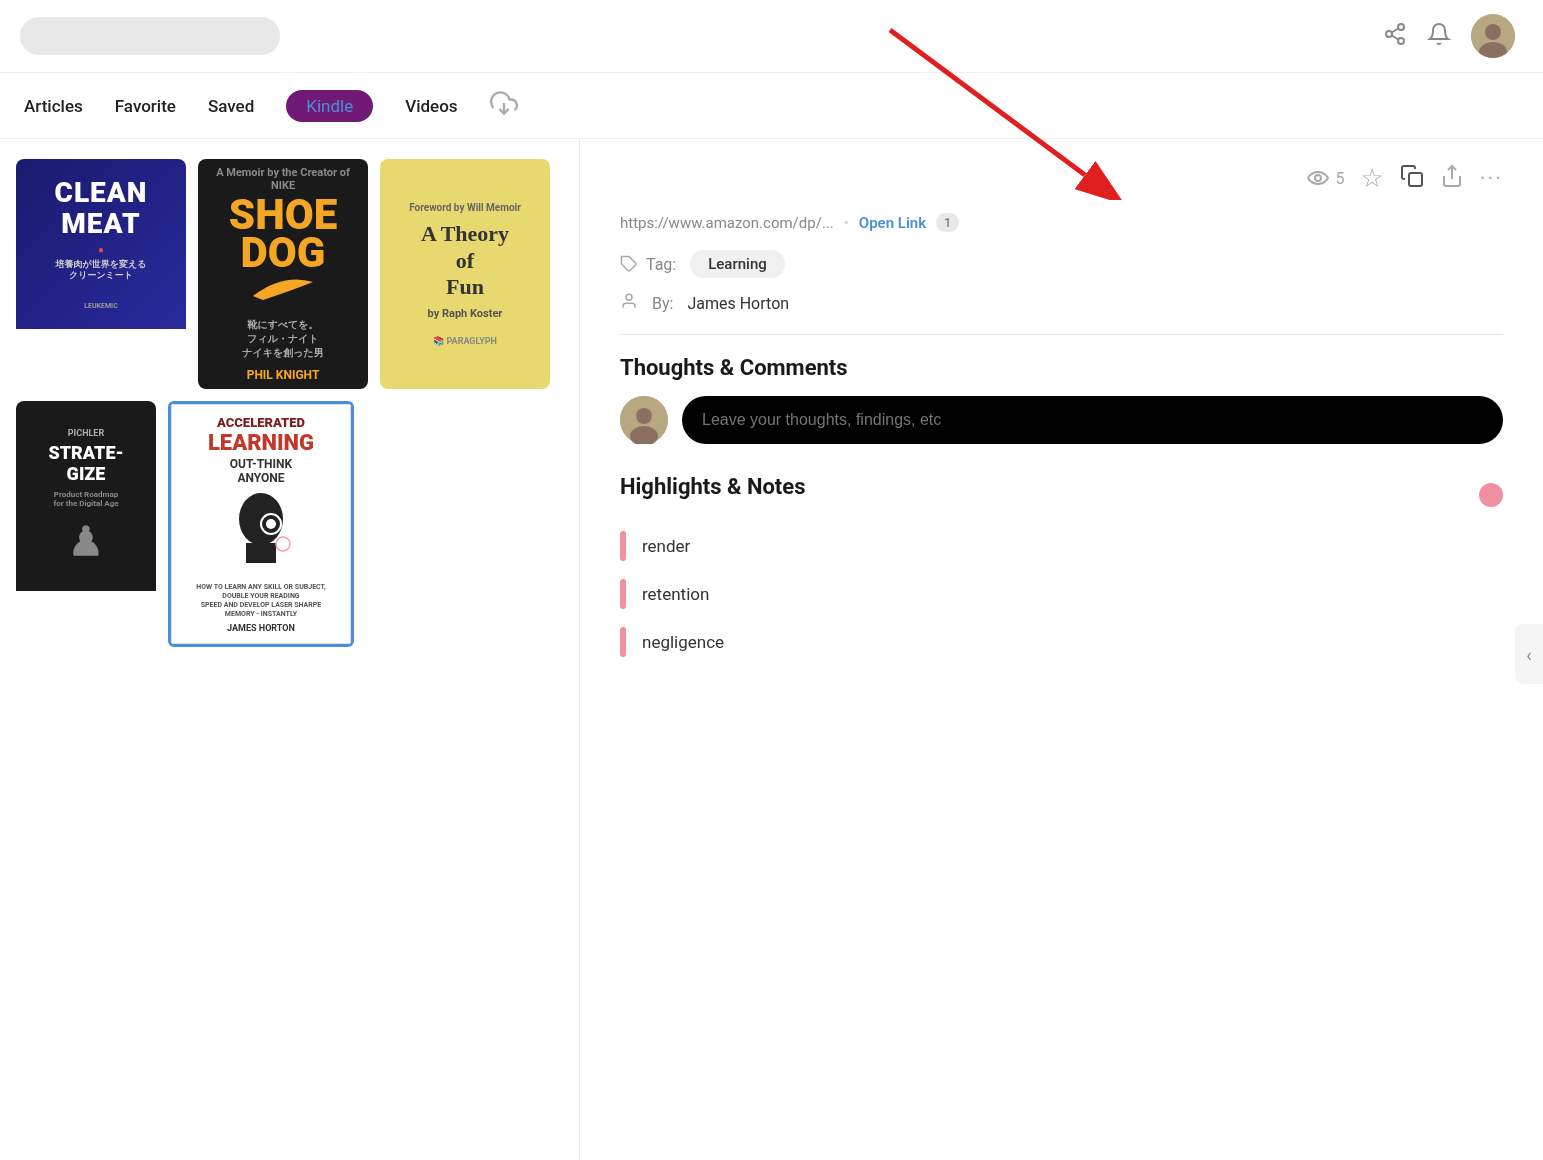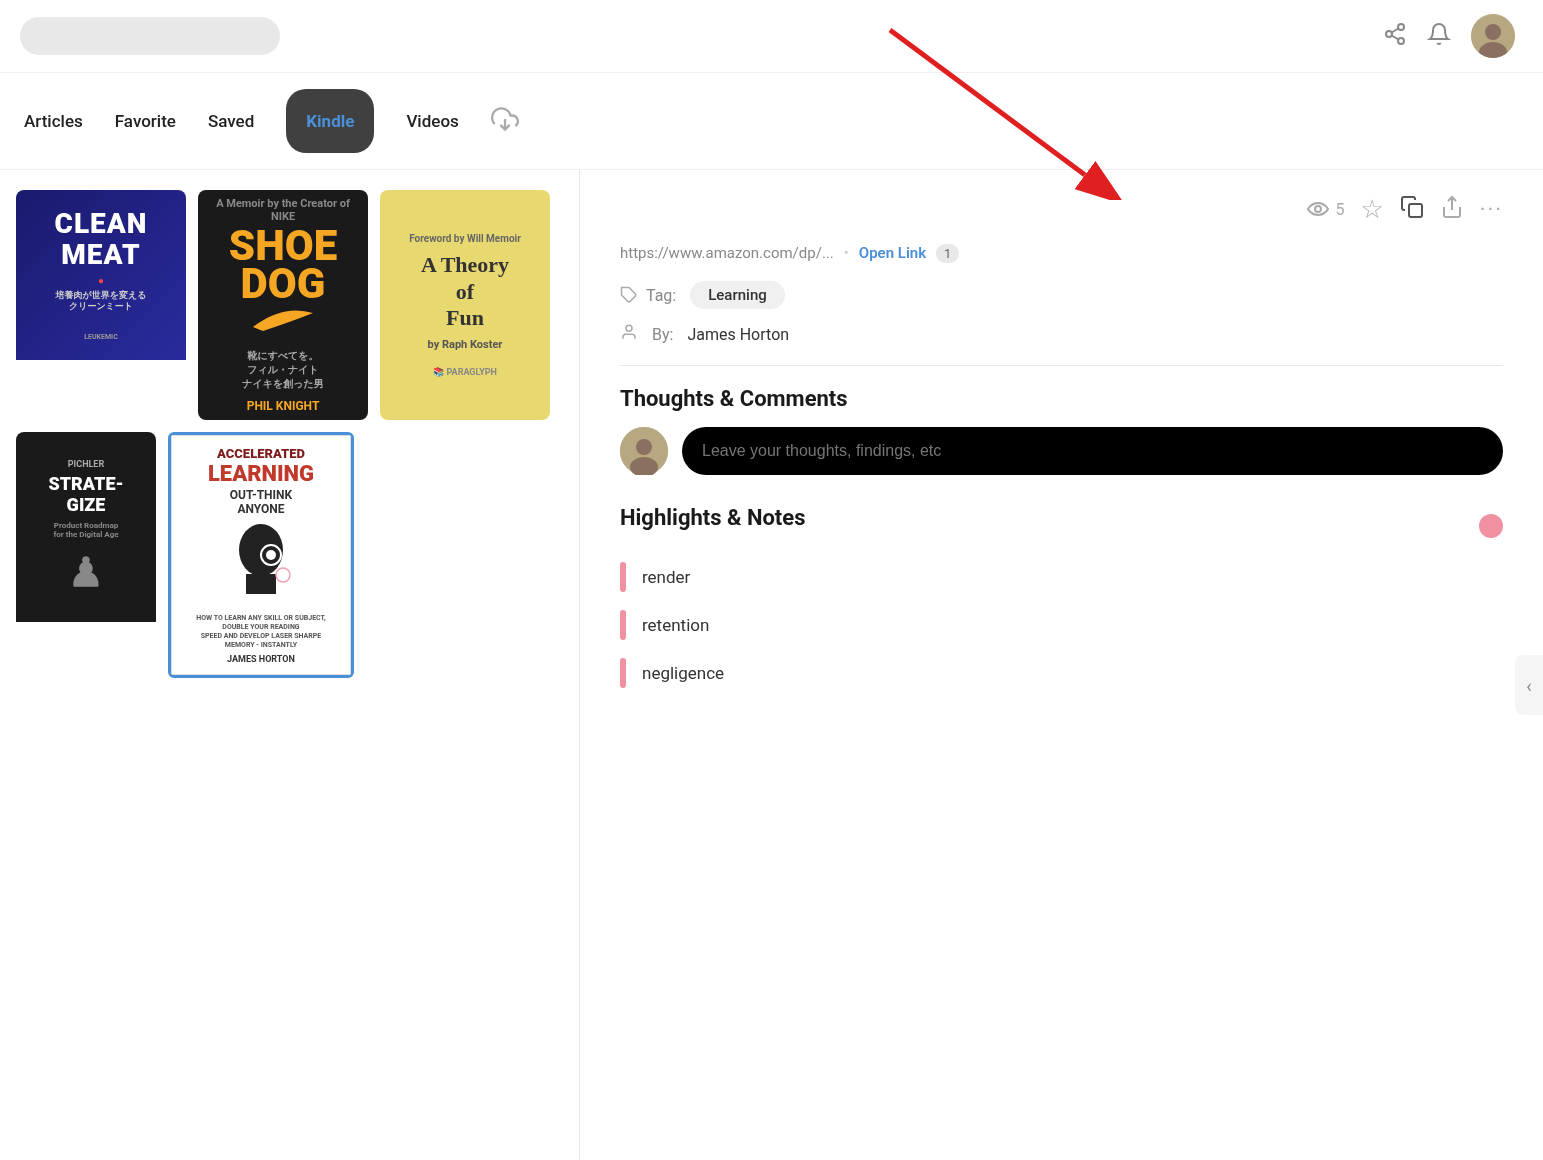--- a/index.html
+++ b/index.html
@@ -62,24 +62,24 @@
     }
     .nav-tab {
       font-size: 17px;
       color: #222;
       cursor: pointer;
       font-weight: 500;
       padding: 6px 0;
     }
     .nav-tab.active {
       color: #4a90d9;
-      background: #404040;
-      padding: 22px 20px;
+      background: #701a75;
+      padding: 6px 20px;
       border-radius: 20px;
-      font-weight: 700;
+      font-weight: 400;
     }
     .nav-cloud-icon {
       font-size: 22px;
       color: #aaa;
       cursor: pointer;
     }
 
     
     .main-content {
       display: flex;
@@ -191,20 +191,21 @@
     .book-title {
       font-size: 34px;
       font-weight: 800;
       color: #1a1a1a;
       line-height: 1.3;
       margin-bottom: 16px;
     }
 
     .book-url {
       display: flex;
+      align-items: center;
       gap: 10px;
       margin-bottom: 18px;
       font-size: 15px;
       color: #888;
     }
     .open-link {
       color: #4a90d9;
       font-weight: 600;
       cursor: pointer;
     }

